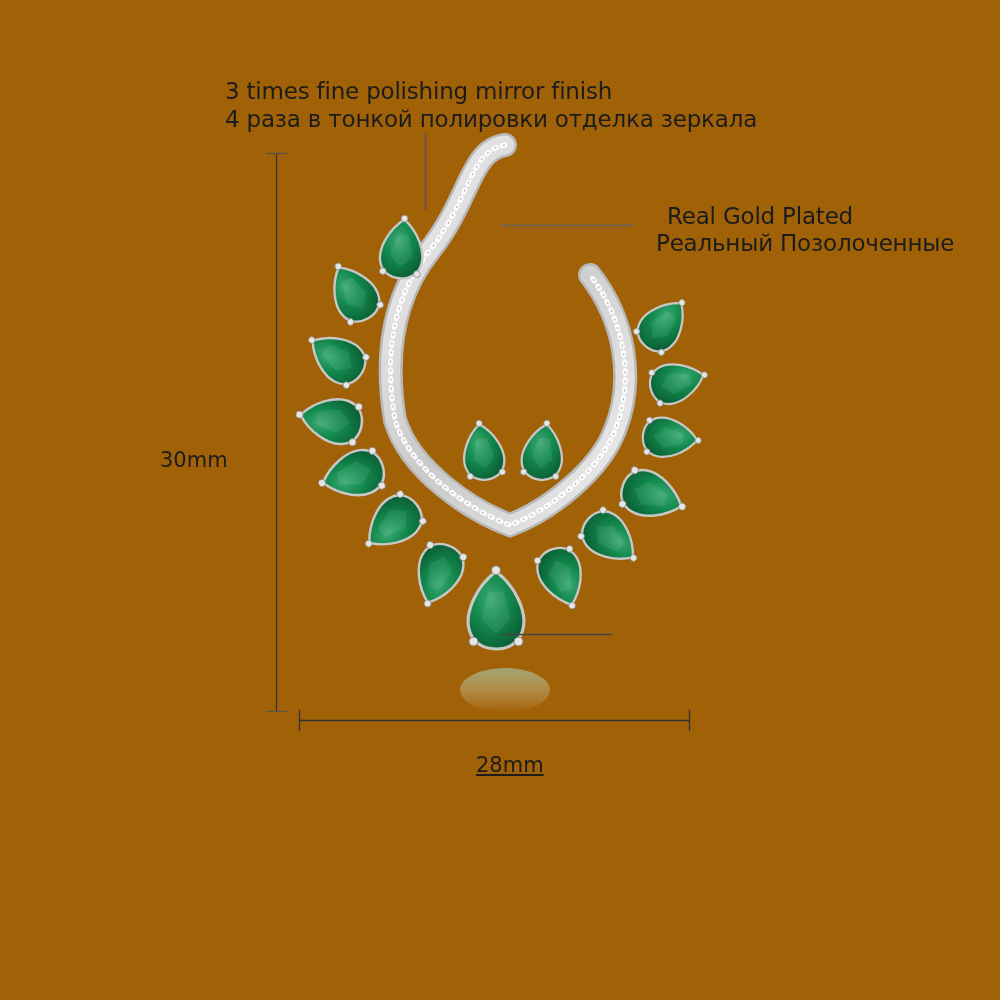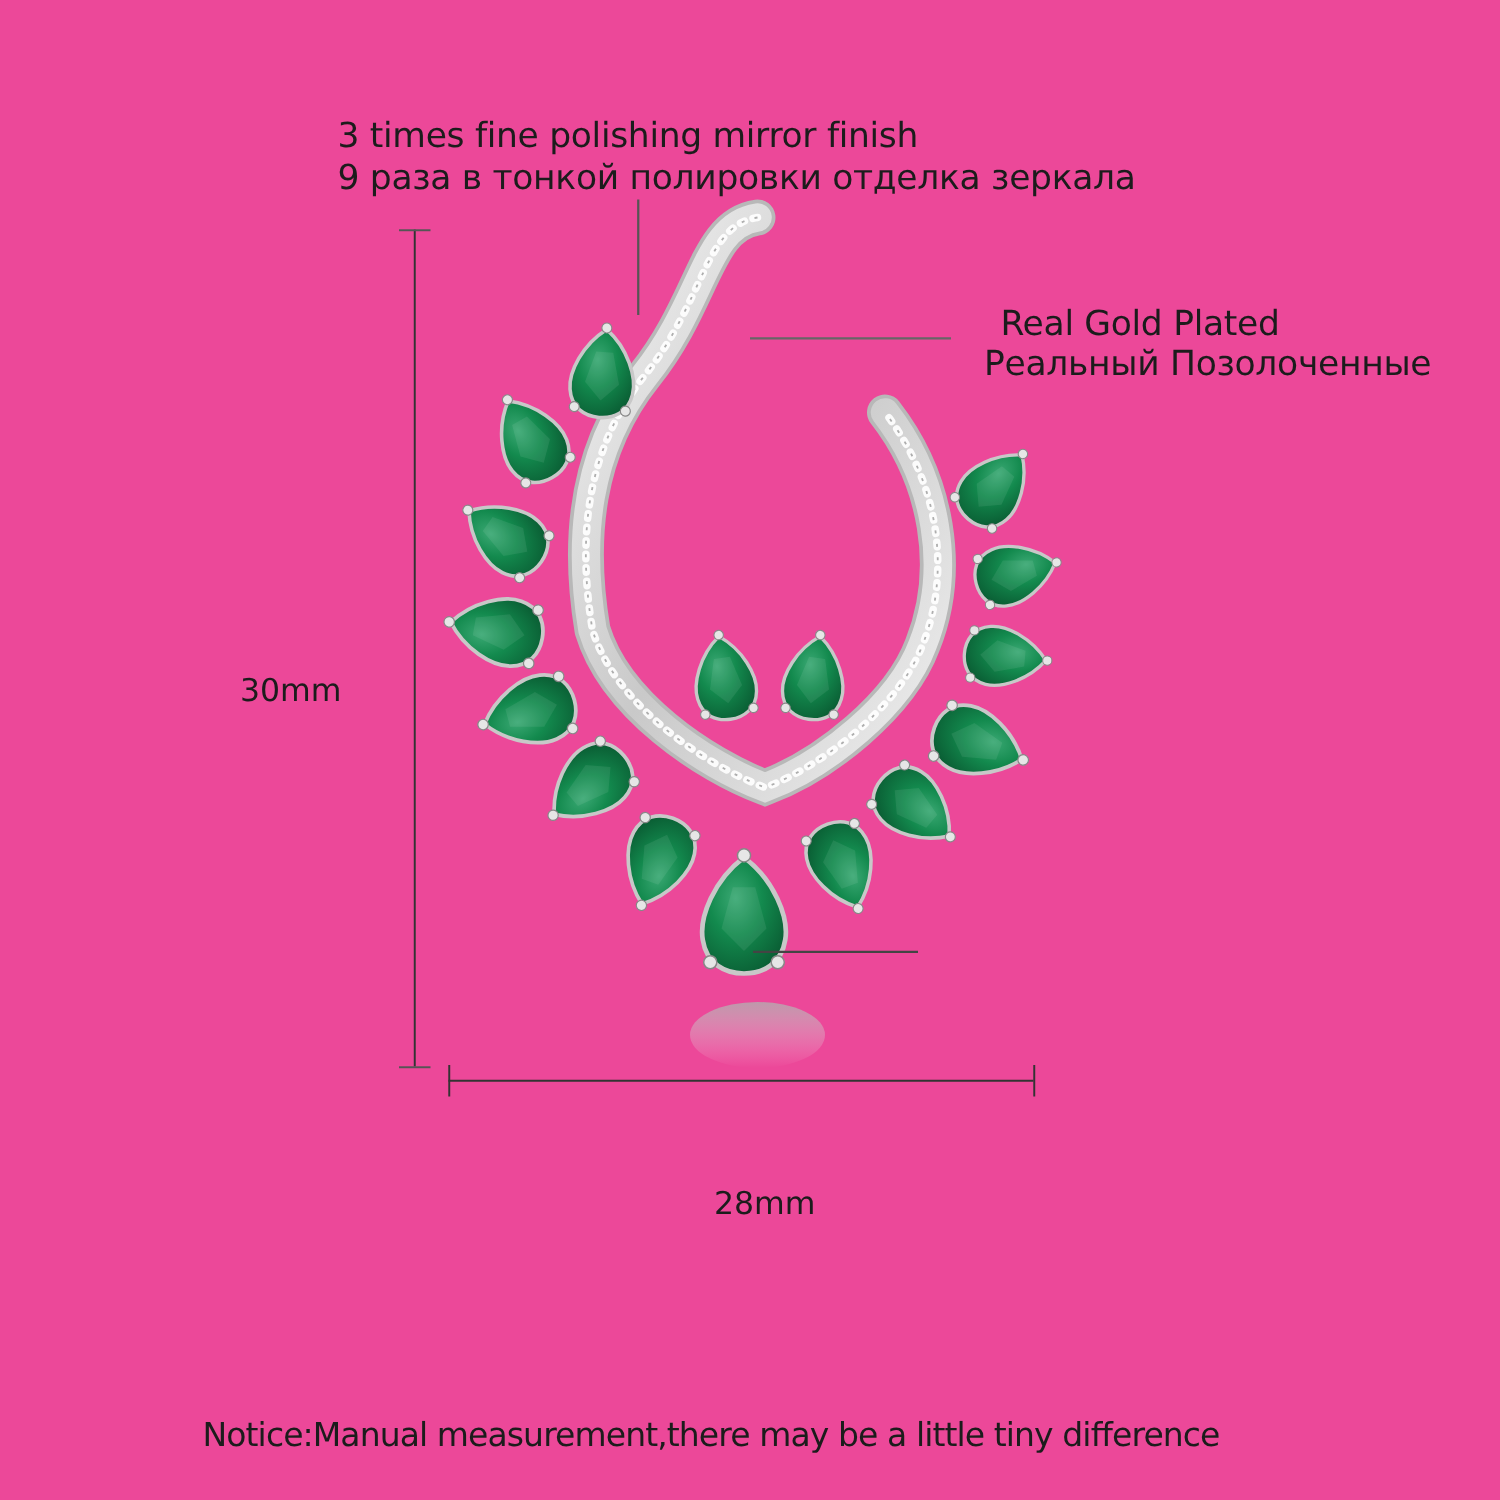--- a/index.html
+++ b/index.html
@@ -1,20 +1,20 @@
 <!DOCTYPE html>
 <html><head>
 <meta charset="utf-8">
 <style>
   html, body { margin: 0; padding: 0; background: #ffffff; }
   #stage {
     position: relative;
     width: 1000px;
     height: 1000px;
-    background: #ec4899;
+    background: #a16207;
     overflow: hidden;
     font-family: "DejaVu Sans", sans-serif;
     color: #1a1a1a;
   }
   .label {
     position: absolute;
     font-size: 23px;
     line-height: 28px;
     white-space: nowrap;
     letter-spacing: -0.2px;
@@ -106,24 +106,23 @@
       <line x1="266" y1="711.5" x2="287" y2="711.5" stroke="#555" stroke-width="1.3"></line>
     </g>
     <g>
       <line x1="299" y1="720.5" x2="689" y2="720.5" stroke="#333" stroke-width="1.3"></line>
       <line x1="299.5" y1="710" x2="299.5" y2="731" stroke="#333" stroke-width="1.3"></line>
       <line x1="689.5" y1="710" x2="689.5" y2="731" stroke="#333" stroke-width="1.3"></line>
     </g>
   </svg>
 
   <div class="label" style="left:225px; top:77px;">3 times fine polishing mirror finish</div>
-  <div class="label" style="left:225px; top:105px;">9 раза в тонкой полировки отделка зеркала</div>
+  <div class="label" style="left:225px; top:105px;">4 раза в тонкой полировки отделка зеркала</div>
 
   <div class="label" style="left:667px; top:202px;">Real Gold Plated</div>
   <div class="label" style="left:656px; top:229px;">Реальный Позолоченные</div>
 
 
   <div class="dim-label" style="left:160px; top:448px;">30mm</div>
-  <div class="dim-label" style="left:476px; top:790px;">28mm</div>
+  <div class="dim-label" style="left:476px; top:753px;text-decoration:underline;">28mm</div>
 
-  <div class="notice" style="top:944px;">Notice:Manual measurement,there may be a little tiny difference</div>
 
 </div>
 
 </body></html>

